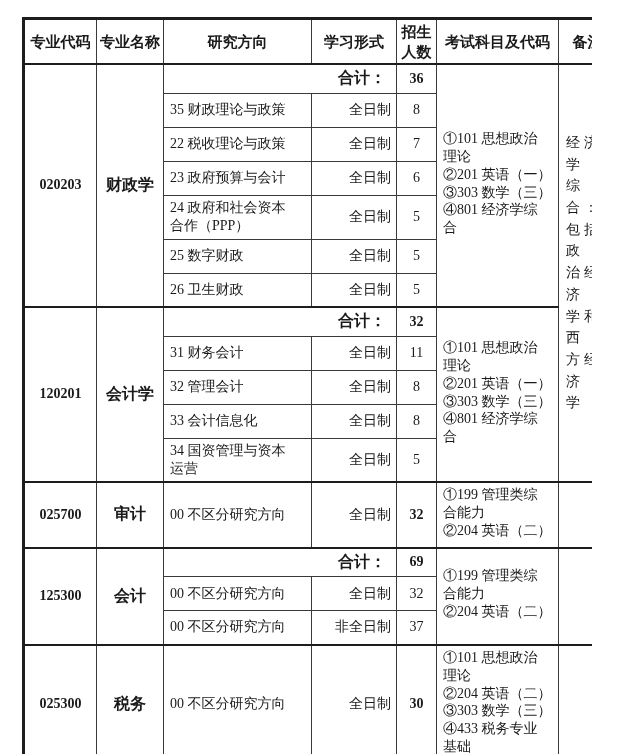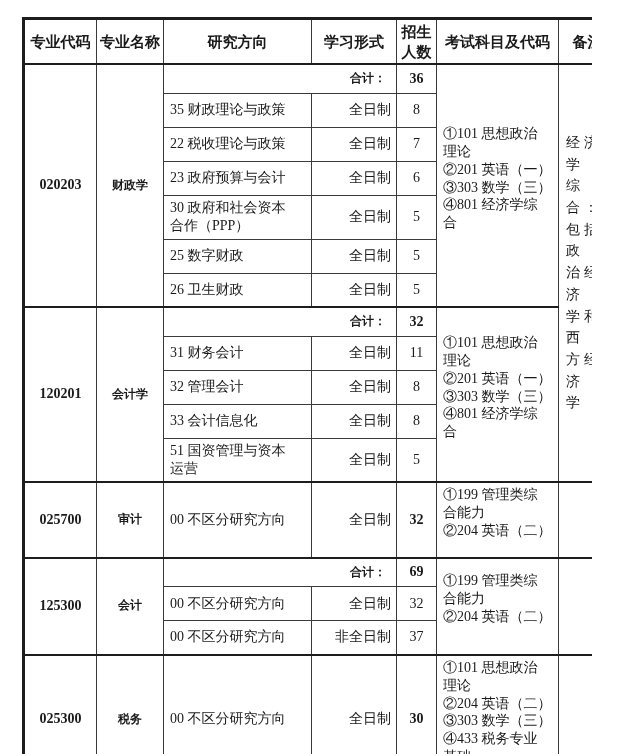--- a/index.html
+++ b/index.html
@@ -30,34 +30,34 @@
   tr.sec > td{border-top:2.5px solid #1d1d1d;}
   .h-hdr{height:42px;}
   .h-hj{height:29px;}
   .h-std{height:34px;}
   .h-2l{height:44px;}
   .h-one3{height:54px;}
   .h-one6{height:100px;}
   .code{font-weight:bold;text-align:center;}
   .name{
     font-family:"Liberation Sans","DejaVu Sans",sans-serif;
-    font-weight:bold;font-size:12px;text-align:center;
+    font-weight:bold;font-size:16px;text-align:center;
   }
   .dir{text-align:left;white-space:pre-line;padding:2px 4px 2px 6px;}
   .form{text-align:right;}
   .val{text-align:center;}
   .bold{font-weight:bold;}
   .hj{
     font-family:"Liberation Sans","DejaVu Sans",sans-serif;
-    font-weight:bold;font-size:12px;
+    font-weight:bold;font-size:16px;
     text-align:right;padding-right:10px;
   }
   .exam{
     text-align:left;white-space:pre-line;
-    line-height:1.28;padding:3px 3px 17px 6px;
+    line-height:1.28;padding:3px 3px 7px 6px;
   }
   .remark{
     white-space:pre-line;text-align:left;
     letter-spacing:4px;line-height:1.55;
     padding:2px 12px 2px 7px;vertical-align:middle;
   }
 </style>
 </head>
 <body>
 
@@ -113,21 +113,21 @@
       <td class="dir">22 税收理论与政策</td>
       <td class="form">全日制</td>
       <td class="val">7</td>
     </tr>
     <tr class="h-std">
       <td class="dir">23 政府预算与会计</td>
       <td class="form">全日制</td>
       <td class="val">6</td>
     </tr>
     <tr class="h-2l">
-      <td class="dir">30 政府和社会资本
+      <td class="dir">24 政府和社会资本
 合作（PPP）</td>
       <td class="form">全日制</td>
       <td class="val">5</td>
     </tr>
     <tr class="h-std">
       <td class="dir">25 数字财政</td>
       <td class="form">全日制</td>
       <td class="val">5</td>
     </tr>
     <tr class="h-std">
@@ -157,21 +157,21 @@
       <td class="dir">32 管理会计</td>
       <td class="form">全日制</td>
       <td class="val">8</td>
     </tr>
     <tr class="h-std">
       <td class="dir">33 会计信息化</td>
       <td class="form">全日制</td>
       <td class="val">8</td>
     </tr>
     <tr class="h-2l">
-      <td class="dir">51 国资管理与资本
+      <td class="dir">34 国资管理与资本
 运营</td>
       <td class="form">全日制</td>
       <td class="val">5</td>
     </tr>
 
     <tr class="sec h-one3">
       <td class="code">025700</td>
       <td class="name">审计</td>
       <td class="dir">00 不区分研究方向</td>
       <td class="form">全日制</td>

